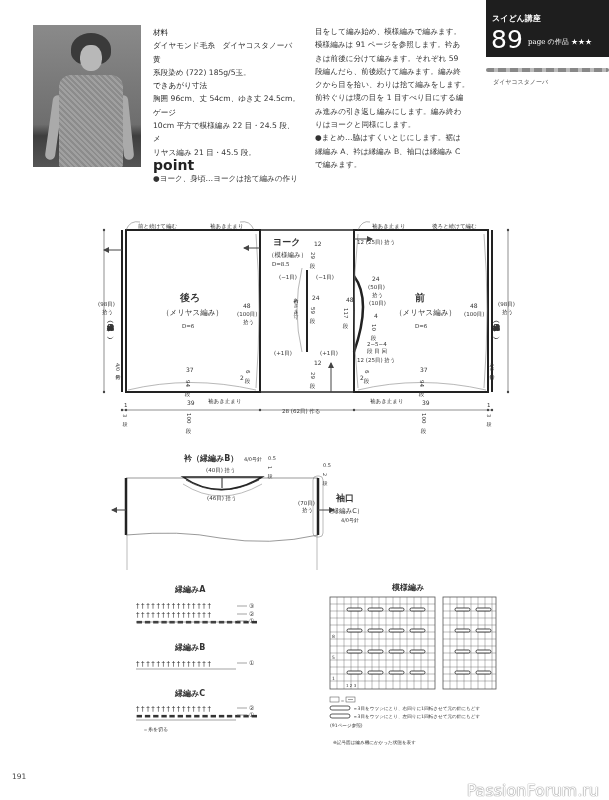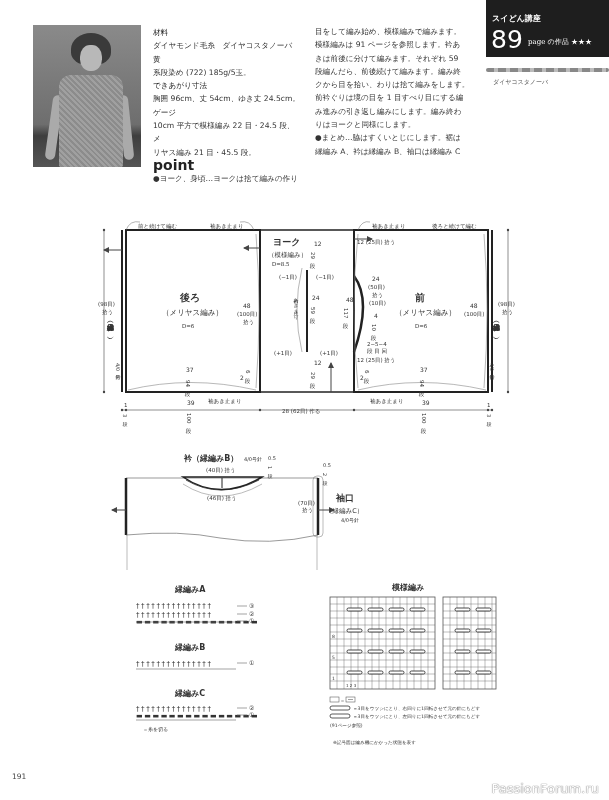--- a/index.html
+++ b/index.html
@@ -27,21 +27,21 @@
   .badge .series { position: absolute; left: 6px; top: 13px; font-size: 8px; font-weight: bold; }
   .badge .num { position: absolute; left: 5px; top: 26px; font-size: 25px; font-family: "DejaVu Sans", sans-serif; line-height: 28px; }
   .badge .pg { position: absolute; left: 42px; top: 37px; font-size: 7px; font-family: "DejaVu Serif", serif; text-align: right; }
   .yarnline { position: absolute; left: 486px; top: 68px; width: 123px; height: 4px; background: repeating-linear-gradient(90deg,#888 0 8px,#bbb 8px 12px); border-radius: 2px; }
   .yarnname { position: absolute; left: 493px; top: 78px; font-size: 6px; color: #555; }
 
   svg { position: absolute; left: 0; top: 0; }
   .t { font-family: "DejaVu Sans", sans-serif; fill: #333; }
 
   .pagenum { position: absolute; left: 12px; top: 772px; font-size: 7.5px; color: #444; }
-  .wm { position: absolute; right: 10px; top: 781px; font-size: 13px; color: #fff; text-shadow: 0 0 1px #777, 0 0 1px #777; }
+  .wm { position: absolute; right: 10px; top: 781px; font-size: 16px; color: #fff; text-shadow: 0 0 1px #777, 0 0 1px #777; }
 </style>
 </head>
 <body>
 
 <div class="photo">
   <div class="hair"></div>
     <div class="face"></div>
     <div class="arm-l"></div>
     <div class="arm-r"></div>
     <div class="top"></div>
@@ -64,20 +64,21 @@
   <div>目をして編み始め、模様編みで編みます。</div>
   <div>模様編みは 91 ページを参照します。衿あ</div>
   <div>きは前後に分けて編みます。それぞれ 59</div>
   <div>段編んだら、前後続けて編みます。編み終</div>
   <div>クから目を拾い、わりは捨て編みをします。</div>
   <div>前衿ぐりは境の目を 1 目すべり目にする編</div>
   <div>み進みの引き返し編みにします。編み終わ</div>
   <div>りはヨークと同様にします。</div>
   <div>●まとめ…脇はすくいとじにします。裾は</div>
   <div>縁編み A、衿は縁編み B、袖口は縁編み C</div>
+  <div>で編みます。</div>
 </div>
 
 <div class="badge">
   <div class="series">スイどん講座</div>
   <div class="num">89</div>
   <div class="pg">page の作品 ★★★</div>
 </div>
 <div class="yarnline"></div>
 <div class="yarnname">ダイヤコスタノーバ</div>
 

